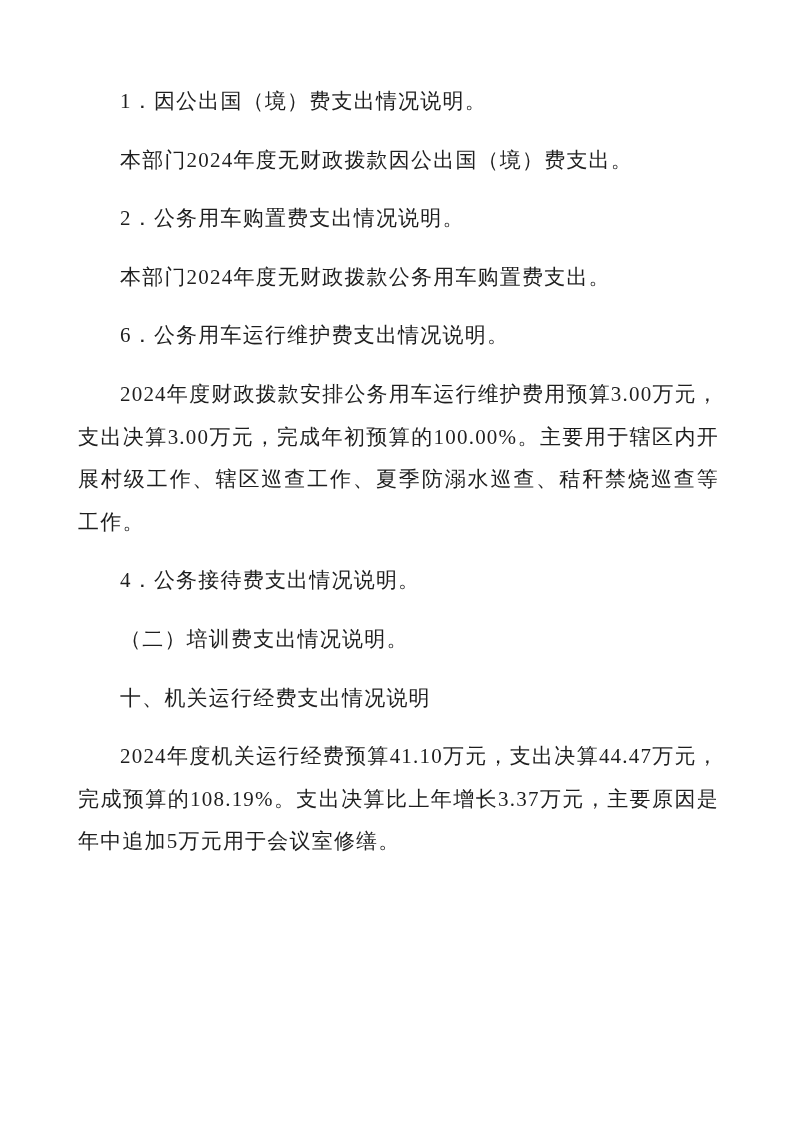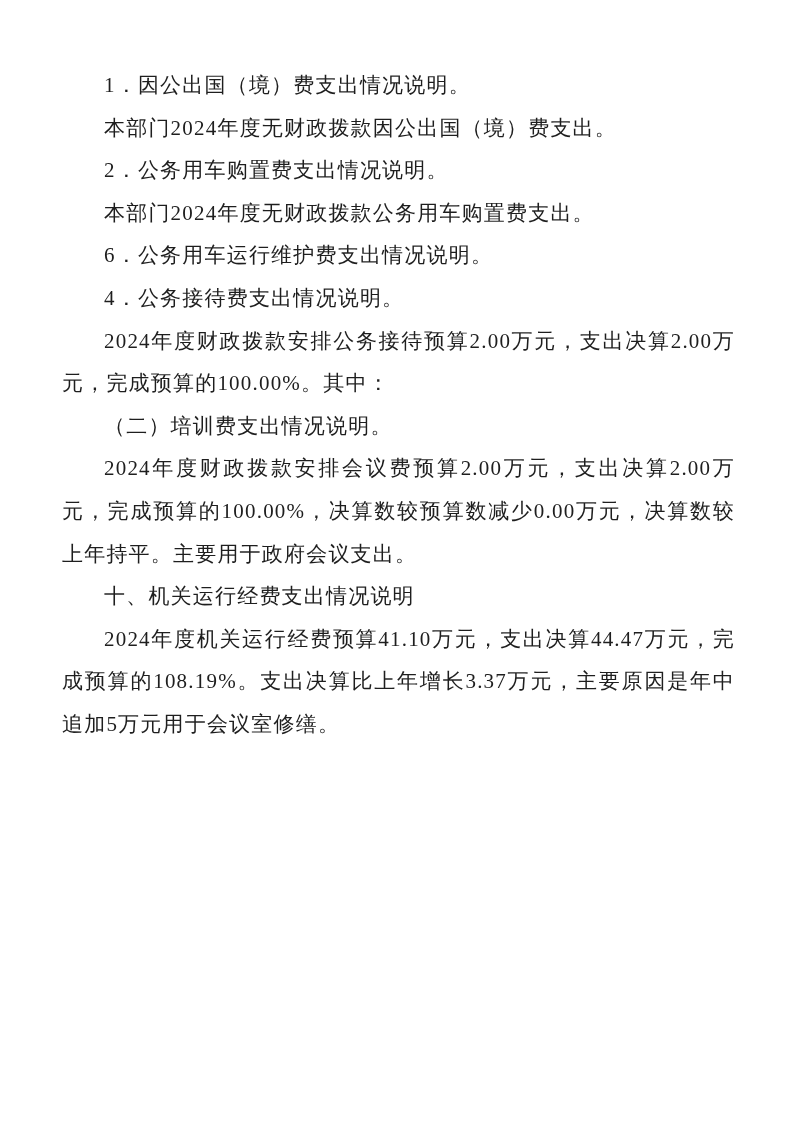--- a/index.html
+++ b/index.html
@@ -14,38 +14,37 @@
     box-sizing: border-box;
     background: #ffffff;
     padding: 64px 58px 0 62px;
     overflow: hidden;
     font-family: "Liberation Serif", "DejaVu Serif", serif;
     font-size: 21px;
     line-height: 42.6px;
     color: #1e1e1e;
   }
   .para {
-    margin: 0;
+    margin: 16px;
     text-indent: 2em;
     text-align: justify;
     letter-spacing: 1.2px;
     word-break: break-all;
   }
   .para.bold {
     font-weight: normal;
   }
 </style>
 </head>
 <body>
 
 <div class="page" style="background: rgb(255, 255, 255); color: rgb(30, 30, 30);">
   <p class="para">1．因公出国（境）费支出情况说明。</p>
   <p class="para">本部门2024年度无财政拨款因公出国（境）费支出。</p>
   <p class="para">2．公务用车购置费支出情况说明。</p>
   <p class="para">本部门2024年度无财政拨款公务用车购置费支出。</p>
   <p class="para">6．公务用车运行维护费支出情况说明。</p>
+  <p class="para">2024年度财政拨款安排公务用车运行维护费用预算3.00万元，支出决算3.00万元，完成年初预算的100.00%。主要用于辖区内开展村级工作、辖区巡查工作、夏季防溺水巡查、秸秆禁烧巡查等工作。</p>
   <p class="para">4．公务接待费支出情况说明。</p>
-  <p class="para">2024年度财政拨款安排公务接待预算2.00万元，支出决算2.00万元，完成预算的100.00%。其中：</p>
   <p class="para">（二）培训费支出情况说明。</p>
-  <p class="para">2024年度财政拨款安排会议费预算2.00万元，支出决算2.00万元，完成预算的100.00%，决算数较预算数减少0.00万元，决算数较上年持平。主要用于政府会议支出。</p>
   <p class="para bold">十、机关运行经费支出情况说明</p>
   <p class="para">2024年度机关运行经费预算41.10万元，支出决算44.47万元，完成预算的108.19%。支出决算比上年增长3.37万元，主要原因是年中追加5万元用于会议室修缮。</p>
 </div>
 
 </body></html>

